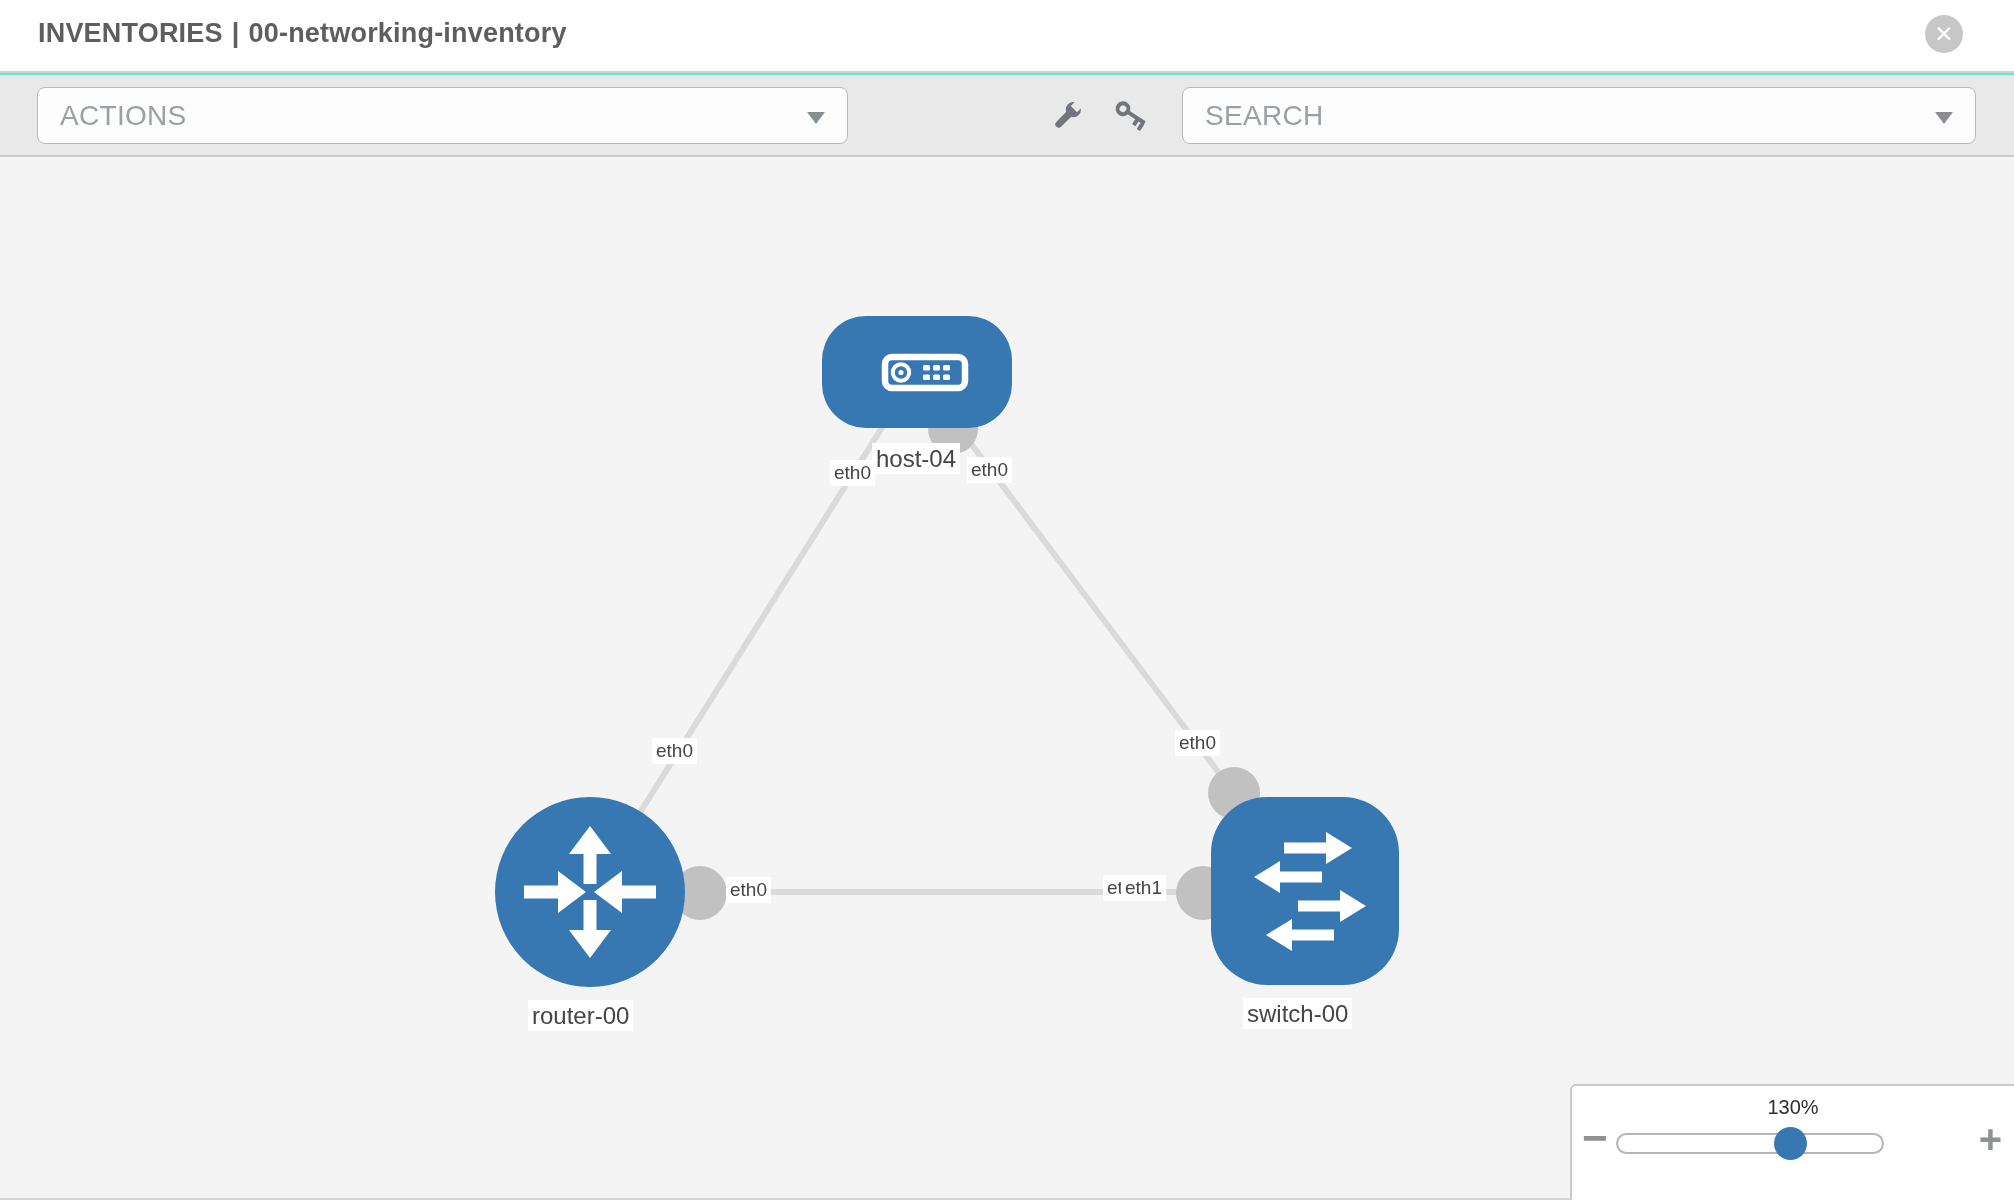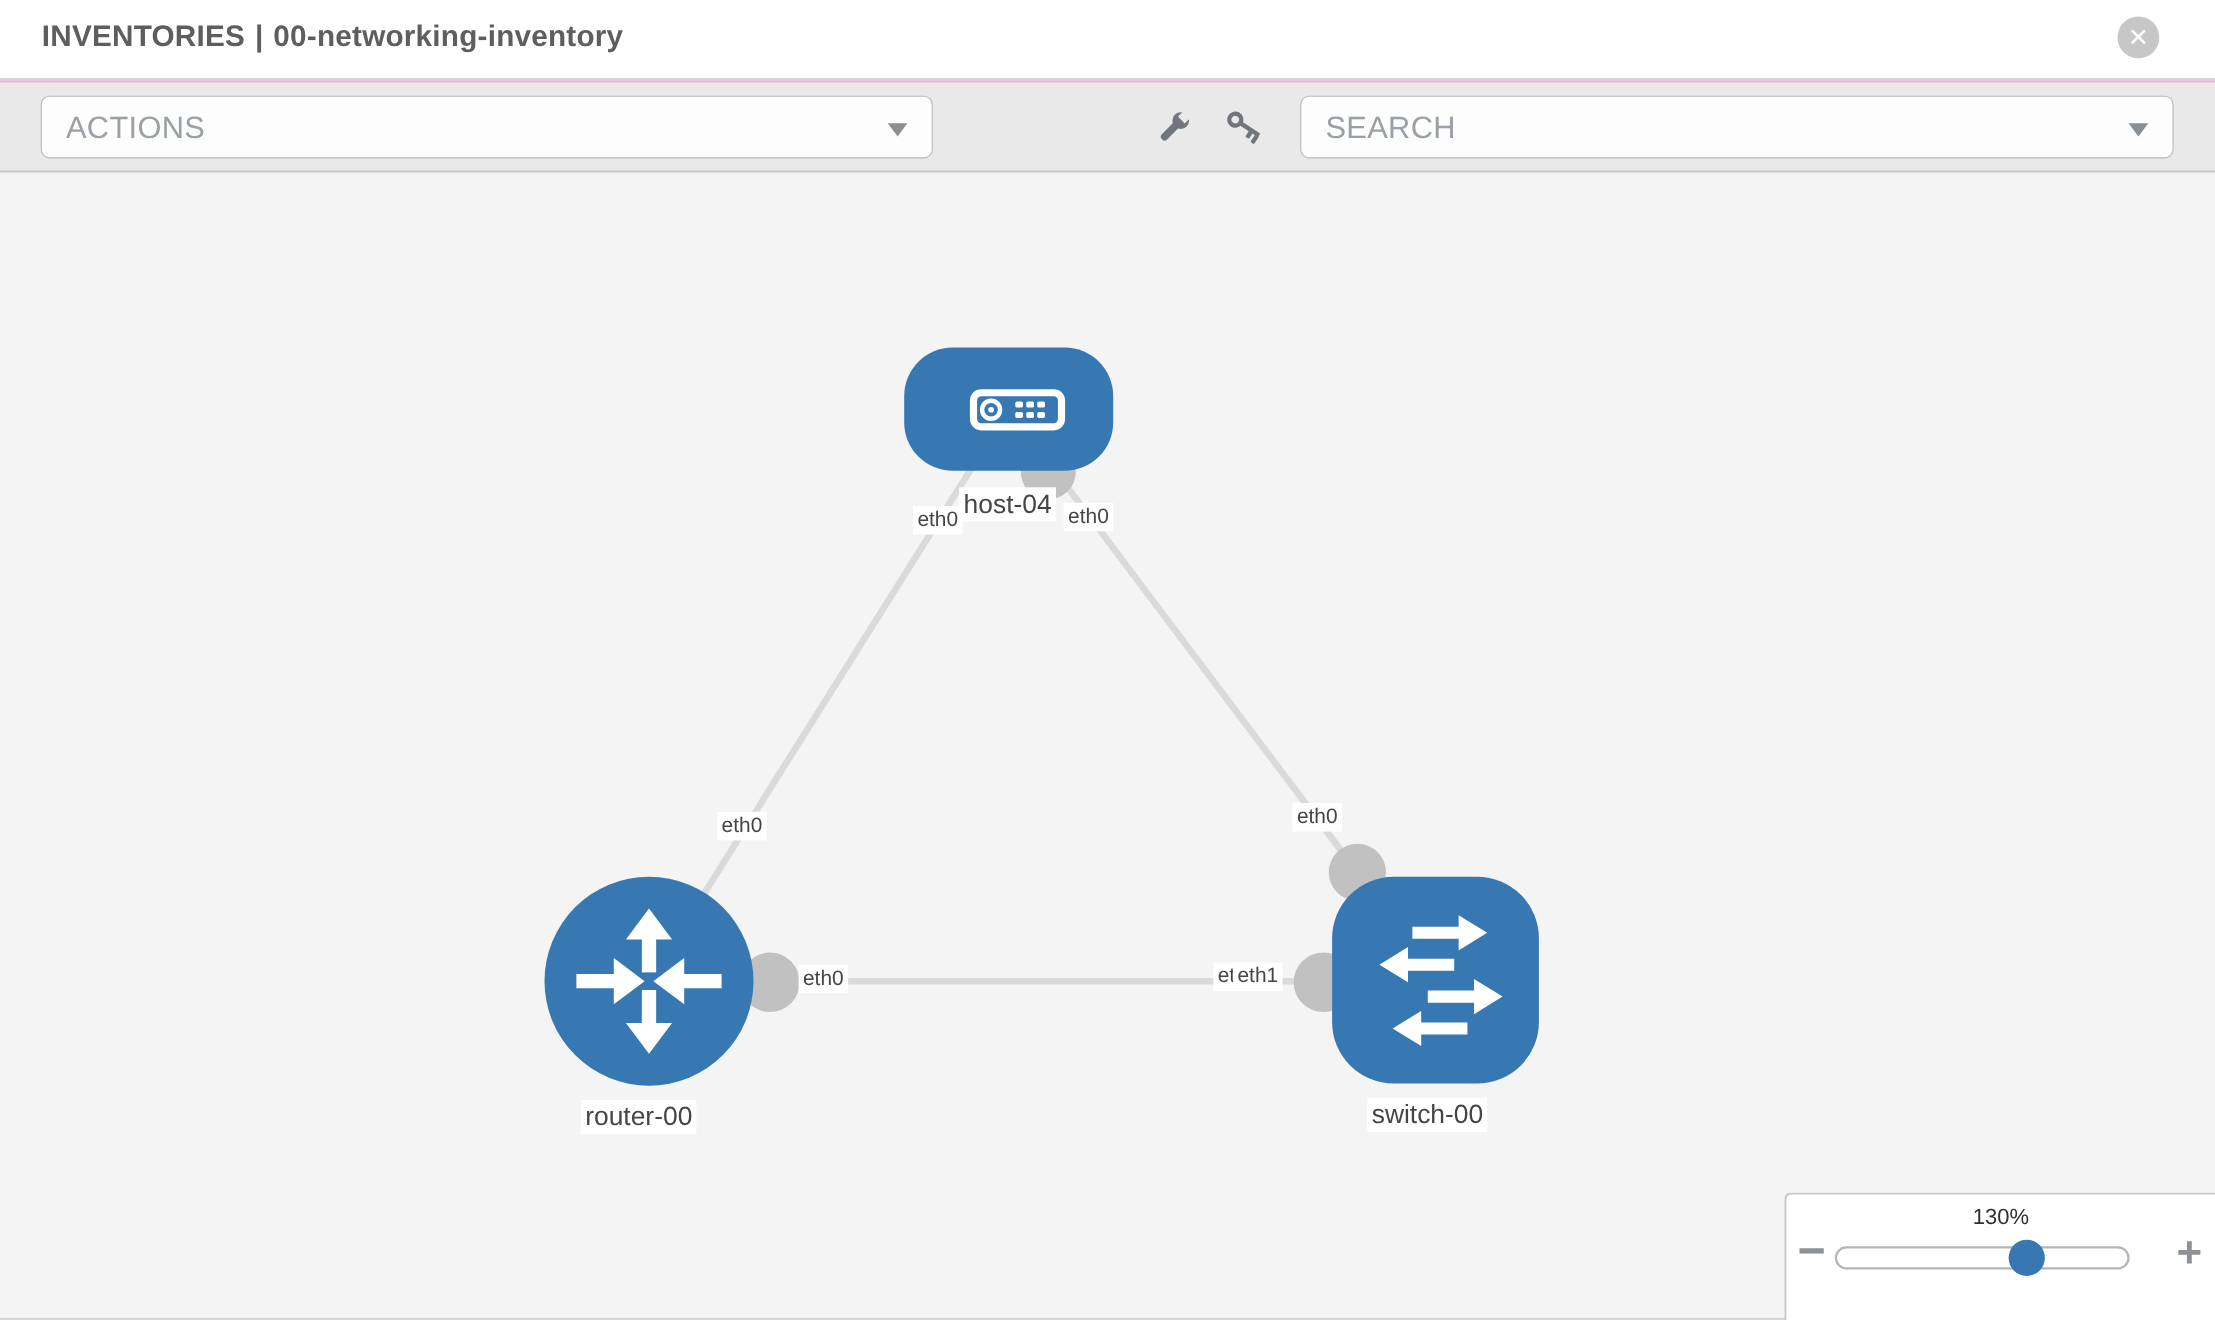--- a/index.html
+++ b/index.html
@@ -1,17 +1,17 @@
 <!DOCTYPE html>
 <html><head>
 <meta charset="utf-8">
 <style>
   * { margin:0; padding:0; box-sizing:border-box; }
   html,body { width:2014px; height:1200px; font-family:"Liberation Sans","DejaVu Sans",sans-serif; background:#fff; }
-  #app { position:relative; width:2014px; height:1200px; overflow:hidden; background:#f9a8d4; }
+  #app { position:relative; width:2014px; height:1200px; overflow:hidden; background:#5eead4; }
 
   
   .header { position:absolute; top:0; left:0; width:2014px; height:73px; background:#ffffff; border-bottom:2px solid #d2d2d2; }
   .title { position:absolute; left:38px; top:18px; font-size:27px; font-weight:bold; color:#5e5e5e; letter-spacing:0.2px; white-space:nowrap; }
   .title span { margin-right:9px; }
   .title span:last-child { margin-right:0; }
   .close-btn { position:absolute; left:1925px; top:15px; width:38px; height:38px; border-radius:50%; background:#c7c7c7; color:#ffffff; display:flex; align-items:center; justify-content:center; font-size:23px; font-weight:bold; cursor:pointer; }
 
   
   .toolbar { position:absolute; top:75px; left:0; width:2014px; height:82px; background:#e9e9e9; border-bottom:2px solid #c9c9c9; }
@@ -25,21 +25,21 @@
   
   .stage { position:absolute; top:157px; left:0; width:2014px; height:1043px; background:#f4f4f4; }
   .stage .bottom-line { position:absolute; left:0; bottom:0; width:2014px; height:2px; background:#d4d4d4; z-index:1; }
   svg.topology { position:absolute; left:0; top:0; z-index:2; }
 
   .chip { position:absolute; z-index:3; background:#ffffff; color:#454545; line-height:1.05; padding:3px 4px; white-space:nowrap; }
   .chip.node-label { font-size:24px; }
   .chip.iface-label { font-size:19px; }
 
   
-  .zoom-panel { position:absolute; right:0; bottom:0; width:392px; height:116px; background:#ffffff; border-top:2px solid #c9c9c9; border-left:2px solid #c9c9c9; border-top-left-radius:6px; z-index:5; }
+  .zoom-panel { position:absolute; right:0; bottom:0; width:444px; height:116px; background:#ffffff; border-top:2px solid #c9c9c9; border-left:2px solid #c9c9c9; border-top-left-radius:6px; z-index:5; }
   .zoom-level { position:absolute; top:10px; left:0; width:100%; text-align:center; font-size:20px; color:#2f2f2f; }
   .zoom-minus, .zoom-plus { position:absolute; color:#8e9297; font-weight:bold; cursor:pointer; line-height:1; }
   .zoom-minus { left:10px; top:30px; font-size:44px; }
   .zoom-plus  { right:12px; top:33px; font-size:40px; }
   .zoom-track { position:absolute; left:44px; top:47px; width:268px; height:21px; background:#ffffff; border:2px solid #b5b5b5; border-radius:11px; cursor:pointer; }
   .zoom-thumb { position:absolute; left:156px; top:-8px; width:33px; height:33px; border-radius:50%; background:#3778b2; cursor:grab; }
 </style>
 </head>
 <body>
 

